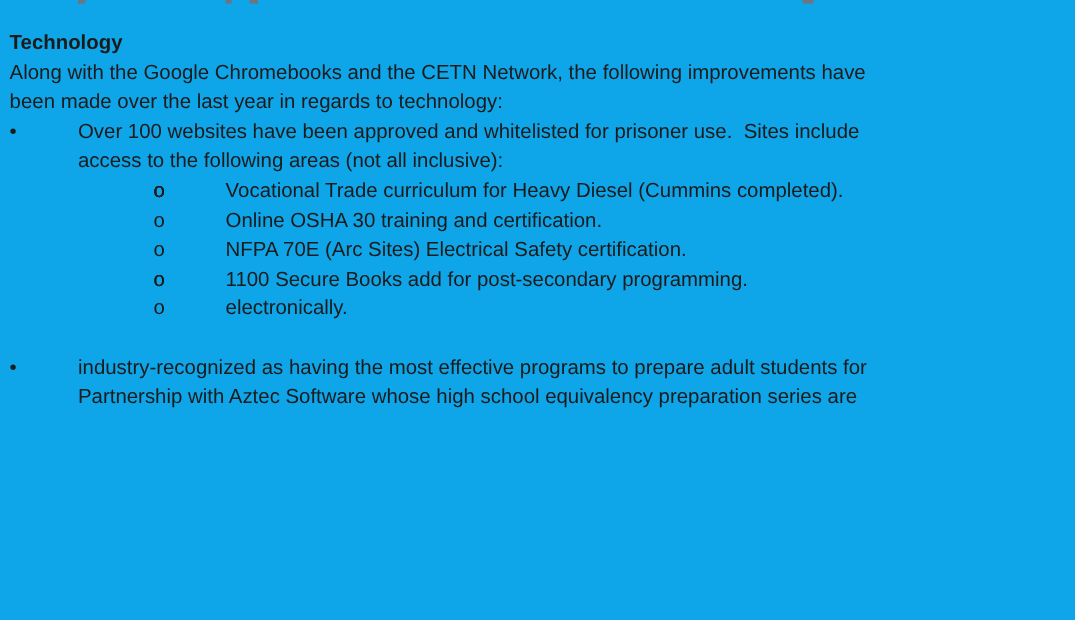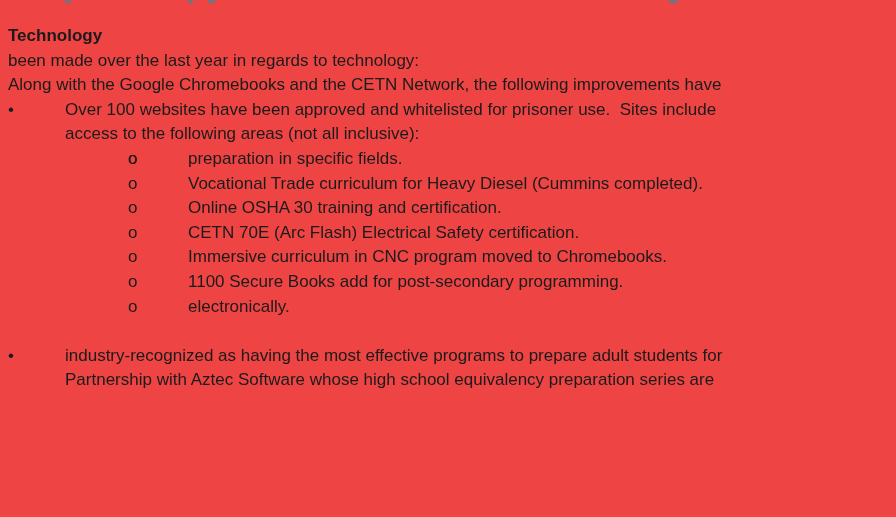--- a/index.html
+++ b/index.html
@@ -1,20 +1,20 @@
 <!DOCTYPE html>
 <html><head>
 <meta charset="utf-8">
 <style>
   html, body { margin: 0; padding: 0; background: #ffffff; }
   .page {
     position: relative;
     width: 896px;
     height: 517px;
-    background: #ef4444;
+    background: #0ea5e9;
     overflow: hidden;
     font-family: "Liberation Sans", sans-serif;
     font-size: 17px;
     line-height: 24.6px;
     color: #1b1b1b;
   }
   .content {
     position: absolute;
     top: 24px;
     left: 8px;
@@ -39,57 +39,55 @@
   <div class="frag" style="left:65px;  width:6px;"></div>
   <div class="frag" style="left:188px; width:5px;"></div>
   <div class="frag" style="left:208px; width:7px;"></div>
   <div class="frag" style="left:669px; width:9px;"></div>
 
   <div class="content">
 
     <div class="heading">Technology</div>
 
     <div>
+      <span class="line">Along with the Google Chromebooks and the CETN Network, the following improvements have</span>
       <span class="line">been made over the last year in regards to technology:</span>
-      <span class="line">Along with the Google Chromebooks and the CETN Network, the following improvements have</span>
     </div>
 
     <div class="li li1">
       <span class="marker">•</span>
       <span class="line">Over 100 websites have been approved and whitelisted for prisoner use.  Sites include</span>
       <span class="line">access to the following areas (not all inclusive):</span>
     </div>
 
     <div class="li li2">
       <span class="marker">o</span>
     </div>
 
     <div class="li li2">
       <span class="marker">o</span>
-      <span class="line">preparation in specific fields.</span>
     </div>
 
     <div class="li li2">
       <span class="marker">o</span>
       <span class="line">Vocational Trade curriculum for Heavy Diesel (Cummins completed).</span>
     </div>
 
     <div class="li li2">
       <span class="marker">o</span>
       <span class="line">Online OSHA 30 training and certification.</span>
     </div>
 
     <div class="li li2">
       <span class="marker">o</span>
-      <span class="line">CETN 70E (Arc Flash) Electrical Safety certification.</span>
+      <span class="line">NFPA 70E (Arc Sites) Electrical Safety certification.</span>
     </div>
 
     <div class="li li2">
       <span class="marker">o</span>
-      <span class="line">Immersive curriculum in CNC program moved to Chromebooks.</span>
     </div>
 
     <div class="li li2">
       <span class="marker">o</span>
       <span class="line">1100 Secure Books add for post-secondary programming.</span>
     </div>
 
     <div class="li li2">
       <span class="marker">o</span>
       <span class="line">electronically.</span>

